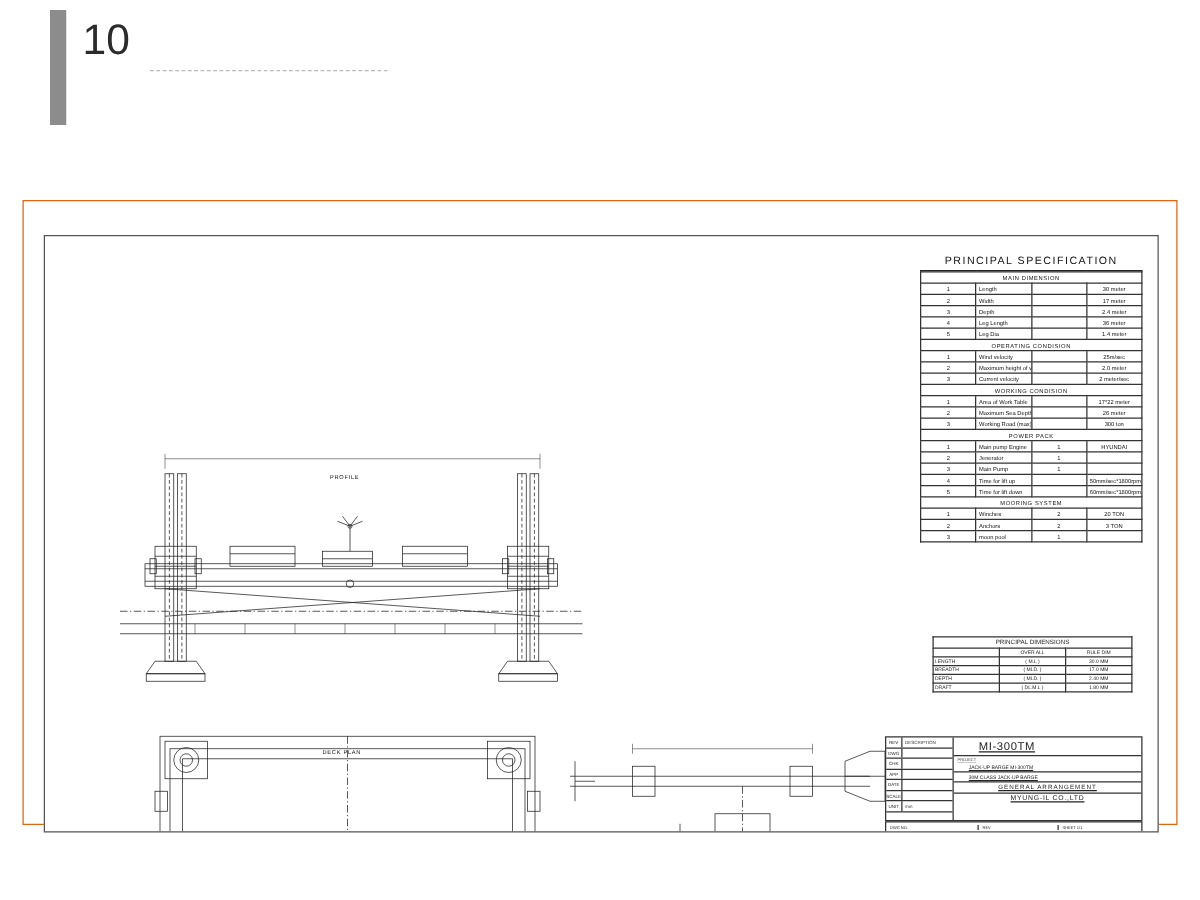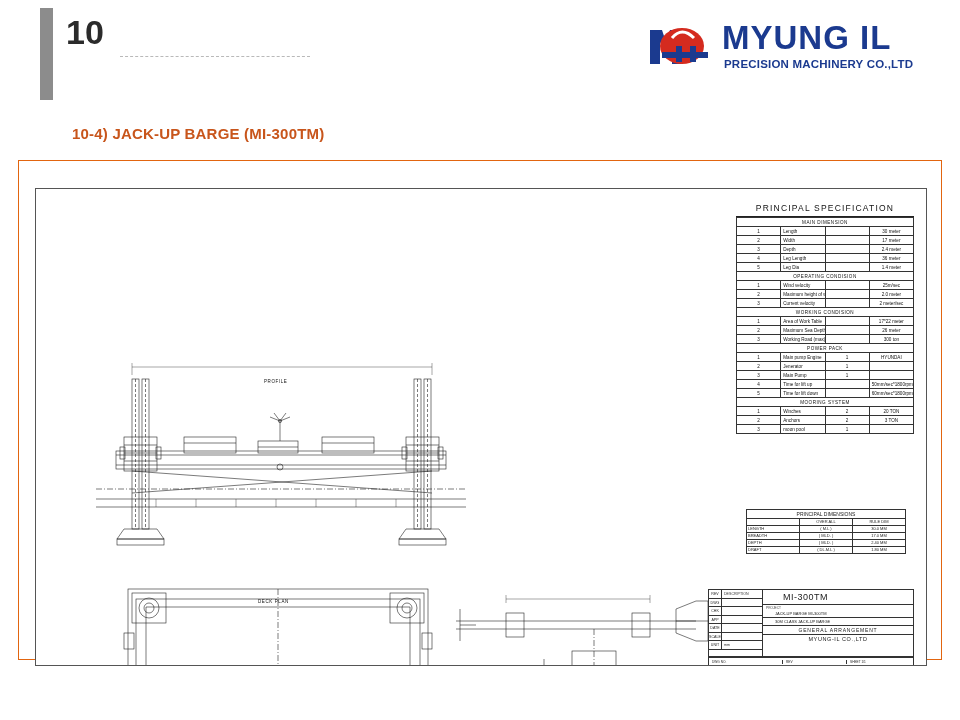--- a/index.html
+++ b/index.html
@@ -29,21 +29,21 @@
     top: 8px;
     width: 13px;
     height: 92px;
     background: #8c8c8c;
   }
   .slide-number {
     position: absolute;
     left: 66px;
     top: 12px;
     font-size: 34px;
-    font-weight: bold;
+    font-weight: normal;
     color: #2b2b2b;
     letter-spacing: 0px;
     line-height: 40px;
   }
   .dash-rule {
     position: absolute;
     left: 120px;
     top: 56px;
     width: 190px;
     border-top: 1px dashed #b9b9b9;
@@ -223,21 +223,21 @@
     line-height: 8px;
   }
   .tb-left-row span:last-child {
     flex: 1;
     line-height: 8px;
     padding-left: 2px;
     color: #333;
   }
   .tb-right {
     position: absolute;
-    left: 54px; top: 0; right: 0; bottom: 0;
+    left: 54px; top: 0; right: 0; bottom: 0; text-decoration: underline;
   }
   .tb-r-row {
     border-bottom: 0.5px solid #333;
     padding: 1px 3px;
     box-sizing: border-box;
     white-space: nowrap;
     overflow: hidden;
   }
   .tb-name {
     font-size: 9px;
@@ -251,36 +251,21 @@
 
   .lbl { position: absolute; font-size: 4.5px; color: #111; letter-spacing: 0.6px; }
 </style>
 </head>
 <body>
 
 <div class="header">
   <div class="accent-bar"></div>
   <div class="slide-number">10</div>
   <div class="dash-rule"></div>
-  <div class="subsection-title">10-4) JACK-UP BARGE (MI-300TM)</div>
-
-  <div class="logo">
-    <div class="logo-mark">
-      <svg width="66" height="56" viewBox="0 0 66 56">
-        <path d="M4 10 L4 44 L14 44 L14 22 L20 36 L26 22 L26 44 L36 44 L36 10 L24 10 L20 22 L16 10 Z" fill="#1b3a8f"></path>
-        <ellipse cx="36" cy="26" rx="22" ry="18" fill="#d42b1f"></ellipse>
-        <rect x="16" y="32" width="46" height="6" fill="#1b3a8f"></rect>
-        <rect x="30" y="26" width="6" height="16" fill="#1b3a8f"></rect>
-        <rect x="44" y="26" width="6" height="16" fill="#1b3a8f"></rect>
-        <path d="M26 18 Q36 6 48 18" stroke="#ffffff" stroke-width="3" fill="none"></path>
-      </svg>
-    </div>
-    <div class="logo-text-main">MYUNG IL</div>
-    <div class="logo-text-sub">PRECISION MACHINERY CO.,LTD</div>
-  </div>
+
 </div>
 
 <div class="drawing-frame">
   <div class="drawing-inner">
 
     <svg class="draw-svg" width="892" height="478" viewBox="0 0 892 478">
       <g stroke="#222" fill="none" stroke-width="0.6">
 
         <rect x="80" y="262" width="330" height="18"></rect>
         <line x1="80" y1="266" x2="410" y2="266"></line>

